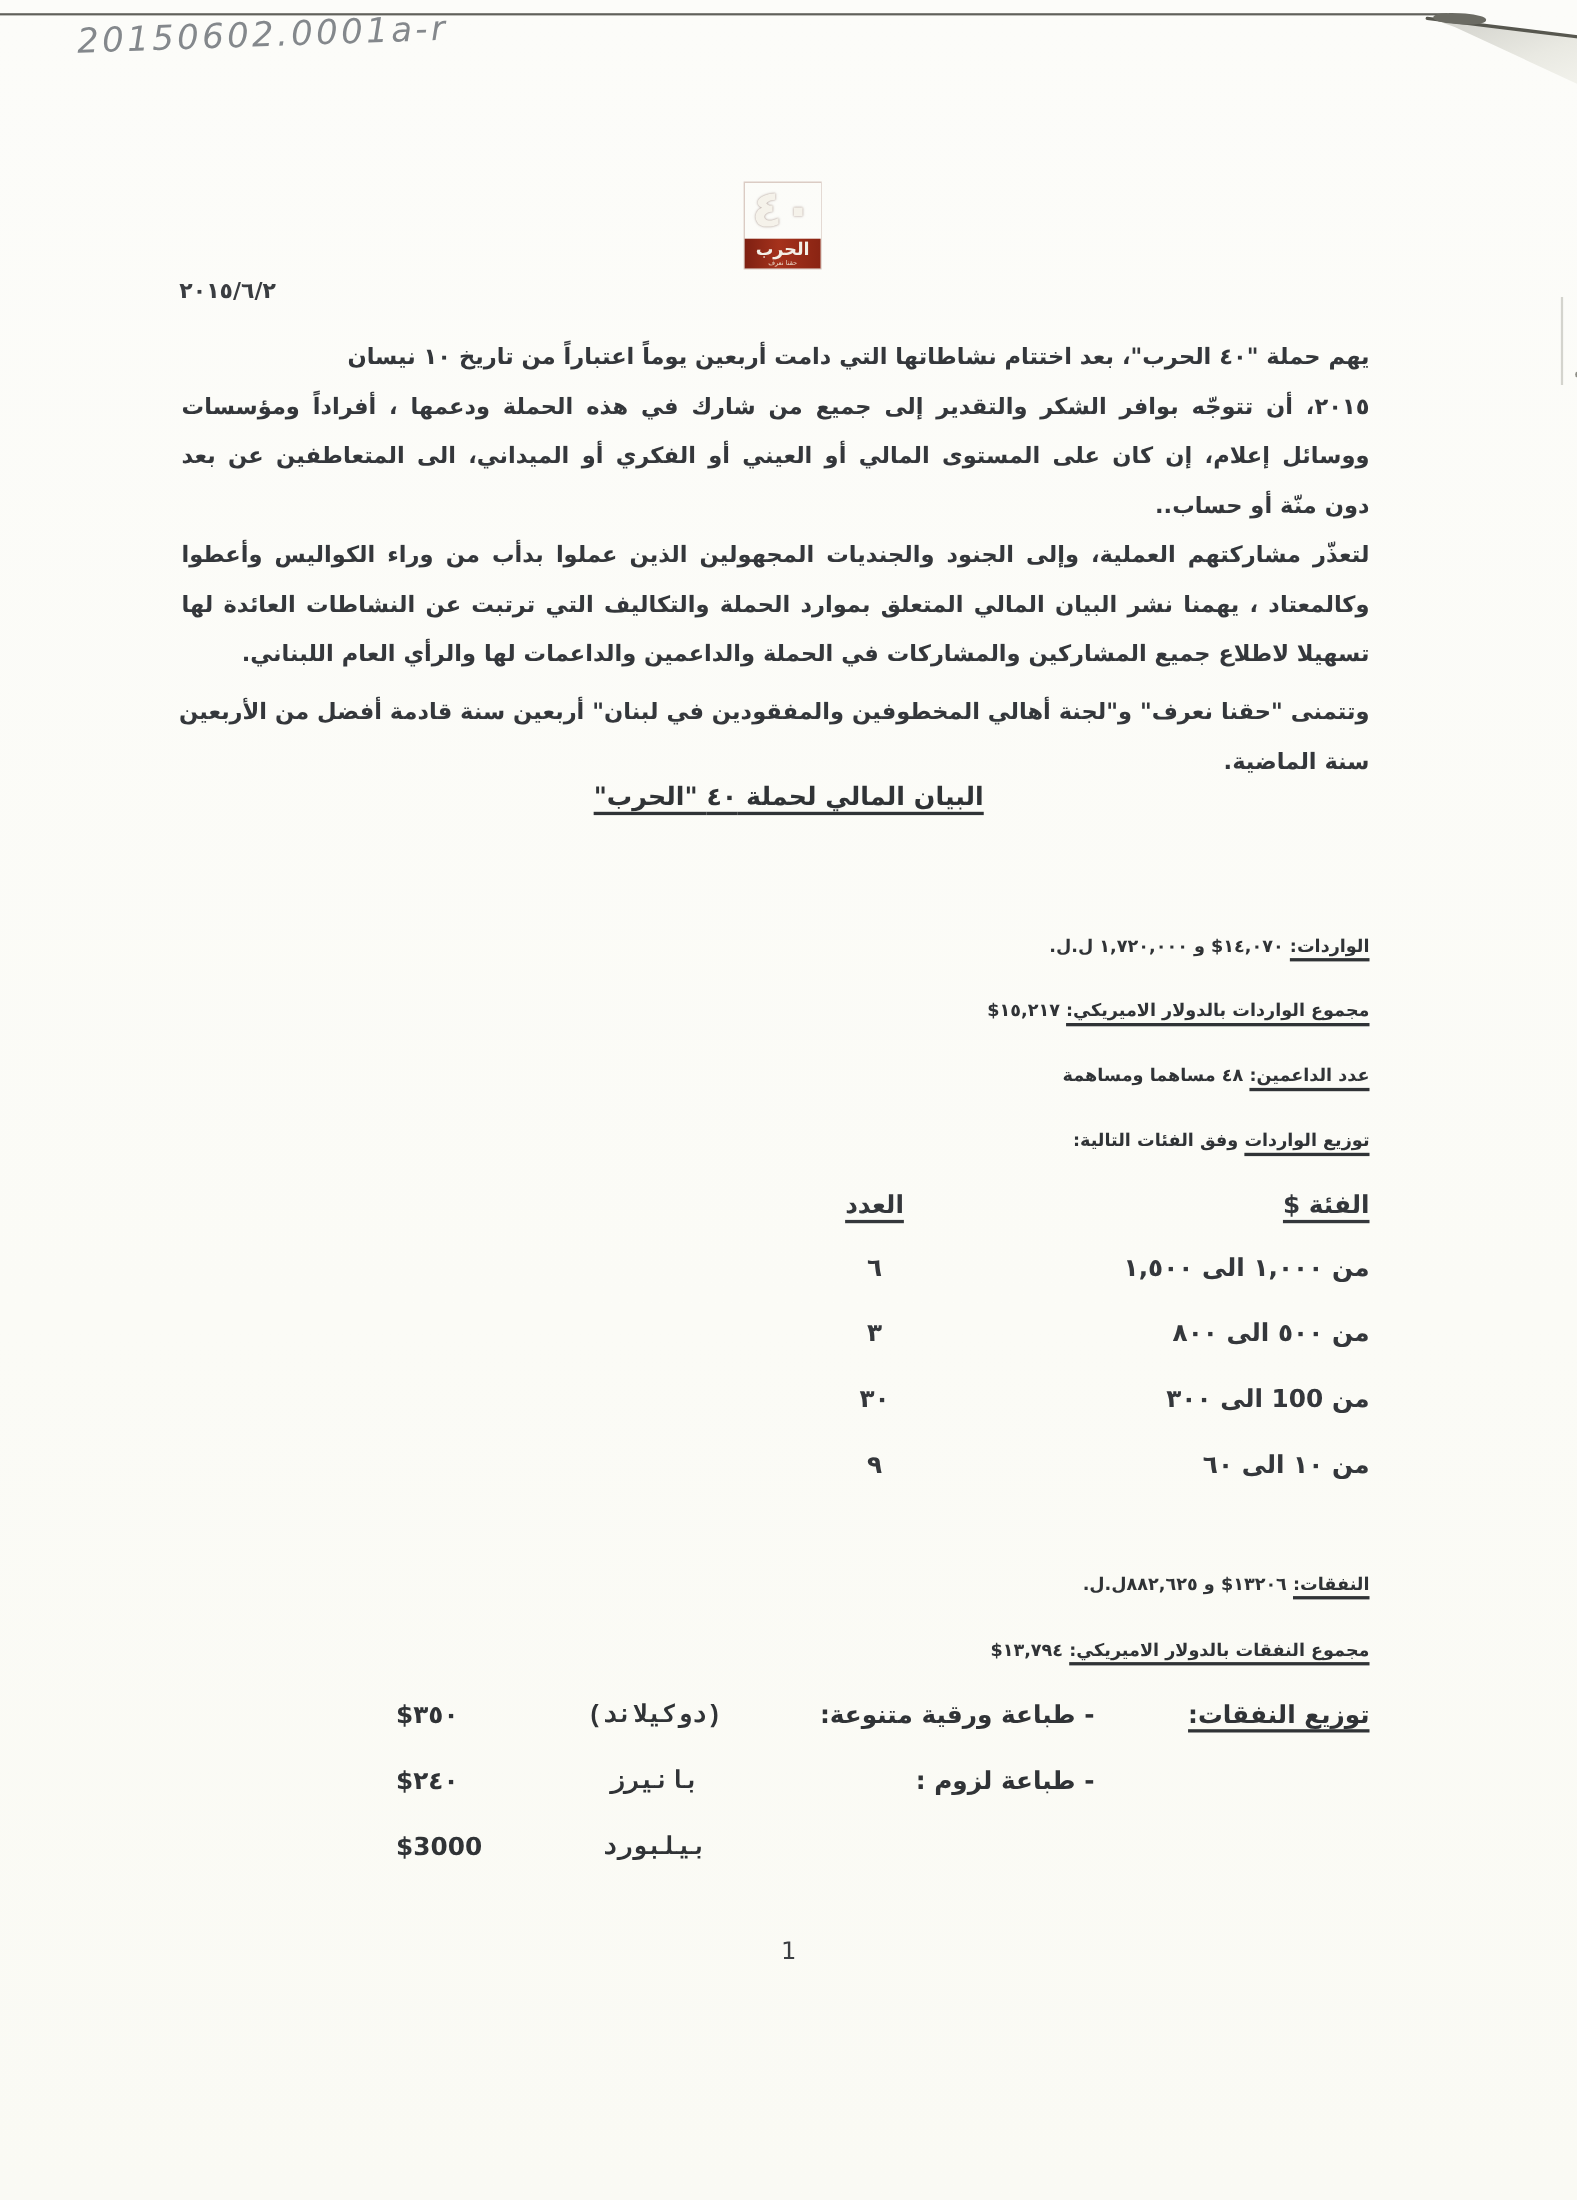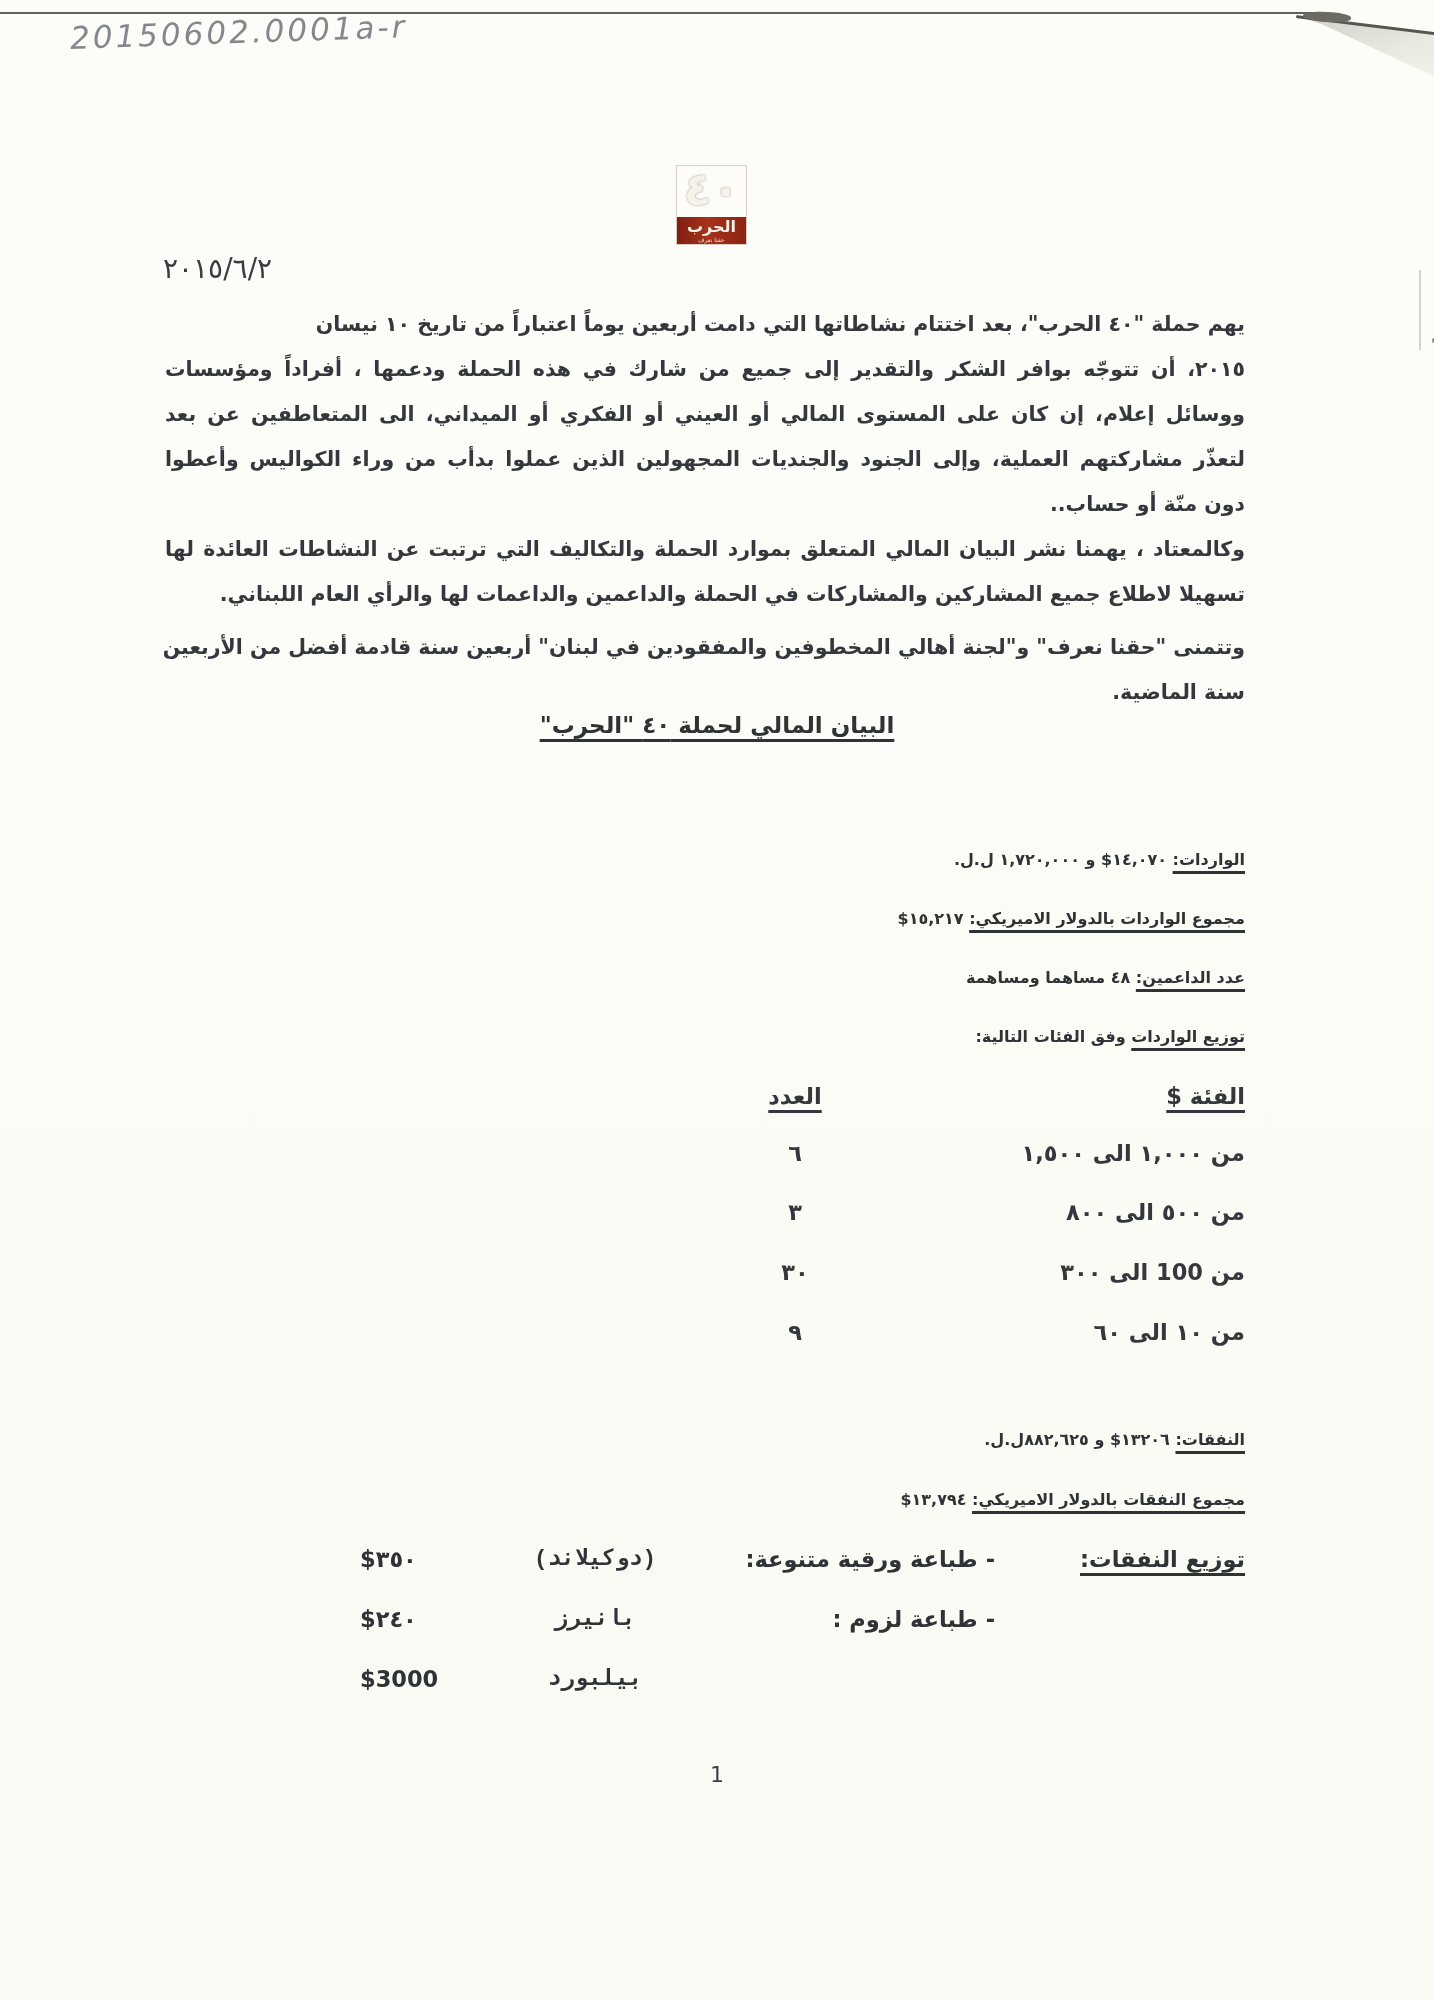--- a/index.html
+++ b/index.html
@@ -59,21 +59,21 @@
     position:absolute;left:0;right:0;bottom:9px;z-index:2;text-align:center;
     color:#f3efe6;font-weight:bold;font-size:16px;line-height:16px;direction:rtl;
   }
   .logo-tag{
     position:absolute;left:0;right:0;bottom:1px;z-index:2;text-align:center;
     color:#ead9c8;font-size:6px;line-height:7px;direction:rtl;letter-spacing:1px;
   }
 
   .doc-date{
     position:absolute;left:163px;top:252px;
-    direction:rtl;font-weight:normal;font-size:28px;color:#3a3d41;letter-spacing:2px;
+    direction:rtl;font-weight:bold;font-size:20px;color:#3a3d41;letter-spacing:2px;
   }
 
   .sec{position:absolute;left:165px;width:1080px;direction:rtl;}
   .bline{
     height:45px;line-height:45px;font-size:20.5px;font-weight:bold;
     white-space:nowrap;text-align:right;color:#34373b;
   }
   .bline.fill{text-align-last:justify;}
 
   .doc-title{
@@ -125,22 +125,22 @@
     <div class="logo-word">الحرب</div>
     <div class="logo-tag">حقنا نعرف</div>
   </div>
 
   <div class="doc-date">٢٠١٥/٦/٢</div>
 
   <div class="sec" style="top:302px">
     <div class="bline">يهم حملة "٤٠ الحرب"، بعد اختتام نشاطاتها التي دامت أربعين يوماً اعتباراً من تاريخ ١٠ نيسان</div>
     <div class="bline fill">٢٠١٥، أن تتوجّه بوافر الشكر والتقدير إلى جميع من شارك في هذه الحملة ودعمها ، أفراداً ومؤسسات</div>
     <div class="bline fill">ووسائل إعلام، إن كان على المستوى المالي أو العيني أو الفكري أو الميداني، الى المتعاطفين عن بعد</div>
+    <div class="bline">دون منّة أو حساب..</div>
     <div class="bline fill">لتعذّر مشاركتهم العملية، وإلى الجنود والجنديات المجهولين الذين عملوا بدأب من وراء الكواليس وأعطوا</div>
-    <div class="bline">دون منّة أو حساب..</div>
   </div>
 
   <div class="sec" style="top:527px">
     <div class="bline fill">وكالمعتاد ، يهمنا نشر البيان المالي المتعلق بموارد الحملة والتكاليف التي ترتبت عن النشاطات العائدة لها</div>
     <div class="bline">تسهيلا لاطلاع جميع المشاركين والمشاركات في الحملة والداعمين والداعمات لها والرأي العام اللبناني.</div>
   </div>
 
   <div class="sec" style="top:625px">
     <div class="bline fill">وتتمنى "حقنا نعرف" و"لجنة أهالي المخطوفين والمفقودين في لبنان" أربعين سنة قادمة أفضل من الأربعين</div>
     <div class="bline">سنة الماضية.</div>

